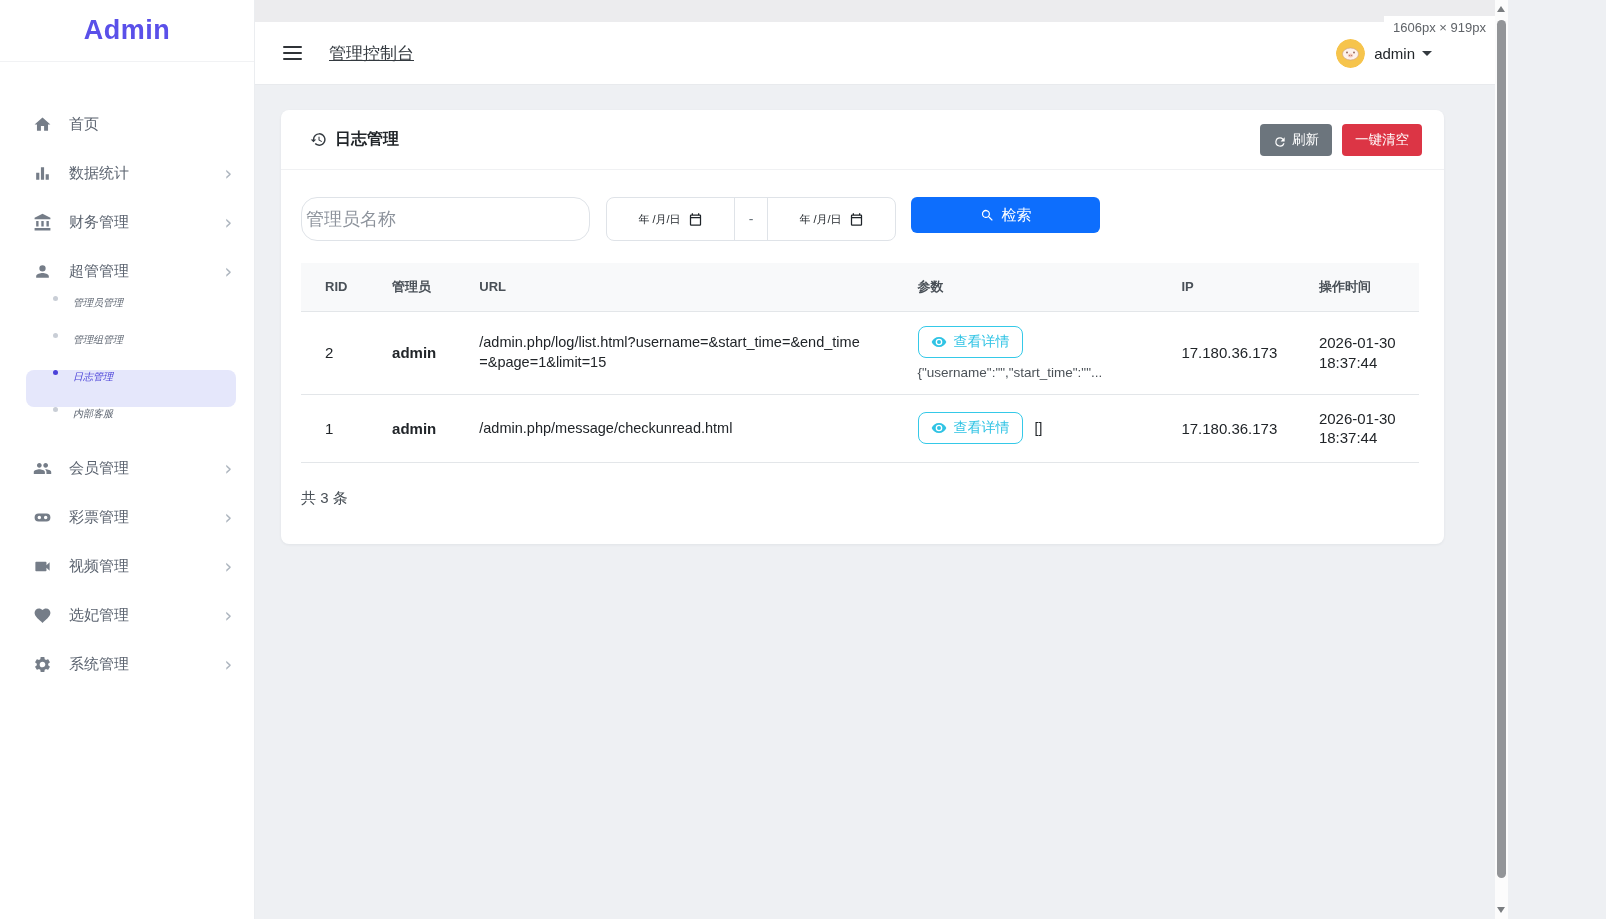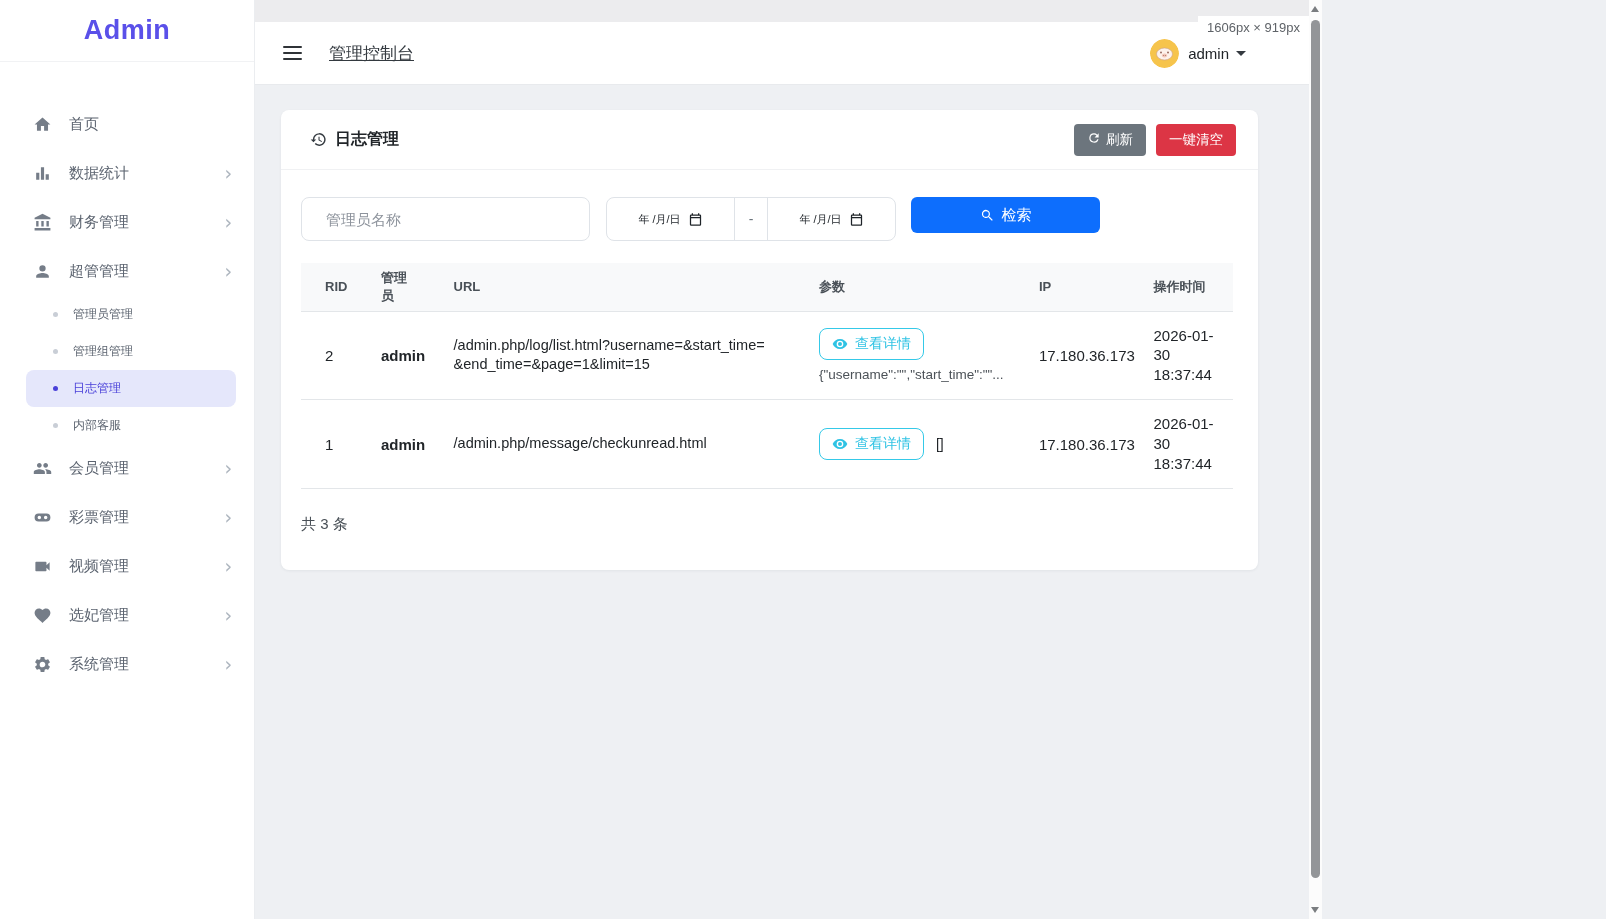--- a/index.html
+++ b/index.html
@@ -1,33 +1,33 @@
 <!DOCTYPE html>
 <html><head>
 <meta charset="utf-8">
 <style>
   * { margin:0; padding:0; box-sizing:border-box; }
   html,body { width:1606px; height:919px; overflow:hidden; }
   body { font-family:"Liberation Sans","DejaVu Sans",sans-serif; background:#eef0f3; color:#212529; }
-  .app { display:flex; width:1322px; height:919px; position:relative; }
+  .app { display:flex; width:1508px; height:919px; position:relative; }
 
   
   .sidebar { width:255px; flex-shrink:0; background:#fff; border-right:1px solid #ebedf0; height:100%; }
   .logo { height:62px; display:flex; align-items:center; justify-content:center;
           font-size:27px; font-weight:bold; color:#5a50e9; border-bottom:1px solid #f1f2f4; letter-spacing:.5px;}
   .nav { padding-top:38px; }
   .nav-item { height:49px; display:flex; align-items:center; padding:0 22px 0 32px;
               color:#5c6470; font-size:15px; cursor:pointer; }
   .nav-item .nicon { width:20px; height:20px; margin-right:17px; color:#757d88; display:flex; align-items:center; justify-content:center; }
   .nav-item .nicon svg { width:19px; height:19px; fill:currentColor; }
   .nav-item .nlabel { flex:1; }
   .chev { color:#aeb6bf; font-size:19px; line-height:1; font-family:"DejaVu Sans",sans-serif; }
   .submenu { }
-  .sub-item { height:37px; display:flex; align-items:center; margin:0 18px 0 26px;
-              padding-left:27px; border-radius:8px; color:#5c6470; font-size:12px; cursor:pointer; }
+  .sub-item { height:37px; display:flex; align-items:flex-start; margin:0 18px 0 26px;
+              padding-left:27px; border-radius:8px; color:#5c6470; font-size:10px; cursor:pointer;font-style:italic; }
   .sub-item .dot { width:5px; height:5px; border-radius:50%; background:#c9ced6; margin-right:15px; }
   .sub-item.active { background:#e5e7fb; color:#4a41d9; }
   .sub-item.active .dot { background:#4a41d9; }
 
   
   .main { flex:1; display:flex; flex-direction:column; position:relative; }
   .top-strip { height:22px; background:#ececee; position:relative; }
   .size-label { position:absolute; right:13px; top:16px; height:22px; background:#fff;
                 display:flex; align-items:center; padding:0 9px; font-size:13px; color:#5f6368; }
 
@@ -44,31 +44,31 @@
 
   .content { flex:1; background:#eef0f3; padding:25px 64px 0 26px; }
 
   
   .card { background:#fff; border-radius:8px; box-shadow:0 1px 3px rgba(20,30,50,.06); }
   .card-header { height:60px; display:flex; align-items:center; padding:0 22px 0 29px; border-bottom:1px solid #f0f1f3; }
   .card-title { display:flex; align-items:center; font-size:16px; font-weight:bold; color:#212529; }
   .card-title svg { width:17px; height:17px; fill:#343a40; margin-right:8px; }
   .header-btns { margin-left:auto; display:flex; gap:10px; }
   .btn { border:none; border-radius:4px; color:#fff; font-size:13.5px; padding:7px 13px;
-         display:inline-flex; align-items:flex-start; gap:5px; cursor:pointer; font-family:inherit; }
+         display:inline-flex; align-items:flex-end; gap:5px; cursor:pointer; font-family:inherit; }
   .btn svg { width:14px; height:14px; fill:#fff; }
   .btn-refresh { background:#6c757d; }
   .btn-clear { background:#dc3545; }
 
   .card-body { padding:27px 25px 36px 20px; }
 
   
   .filter-row { display:flex; align-items:flex-start; margin-bottom:22px; }
-  .name-input { width:289px; height:44px; border:1px solid #dfe3e8; border-radius:8px;
-                padding:0 24px; font-size:15px; color:#212529; outline:none; font-family:inherit; }
+  .name-input { width:289px; height:44px; border:1px solid #dfe3e8; border-radius:16px;
+                padding:0 4px; font-size:18px; color:#212529; outline:none; font-family:inherit; }
   .name-input::placeholder { color:#8d939c; }
   .date-group { margin-left:16px; width:290px; height:44px; border:1px solid #dfe3e8; border-radius:8px;
                 display:flex; align-items:stretch; background:#fff; overflow:hidden; }
   .date-field { flex:1; display:flex; align-items:center; justify-content:center; gap:7px;
                 font-size:11px; color:#1f2429; cursor:text; }
   .date-field svg { width:15px; height:15px; fill:#1f2429; }
   .date-sep { width:34px; border-left:1px solid #dfe3e8; border-right:1px solid #dfe3e8;
               display:flex; align-items:center; justify-content:center; color:#6c757d; font-size:14px; }
   .btn-search { margin-left:15px; width:189px; height:36px; background:#0d6efd; border:none; border-radius:6px;
                 color:#fff; font-size:15px; display:flex; align-items:center; justify-content:center; gap:7px;

